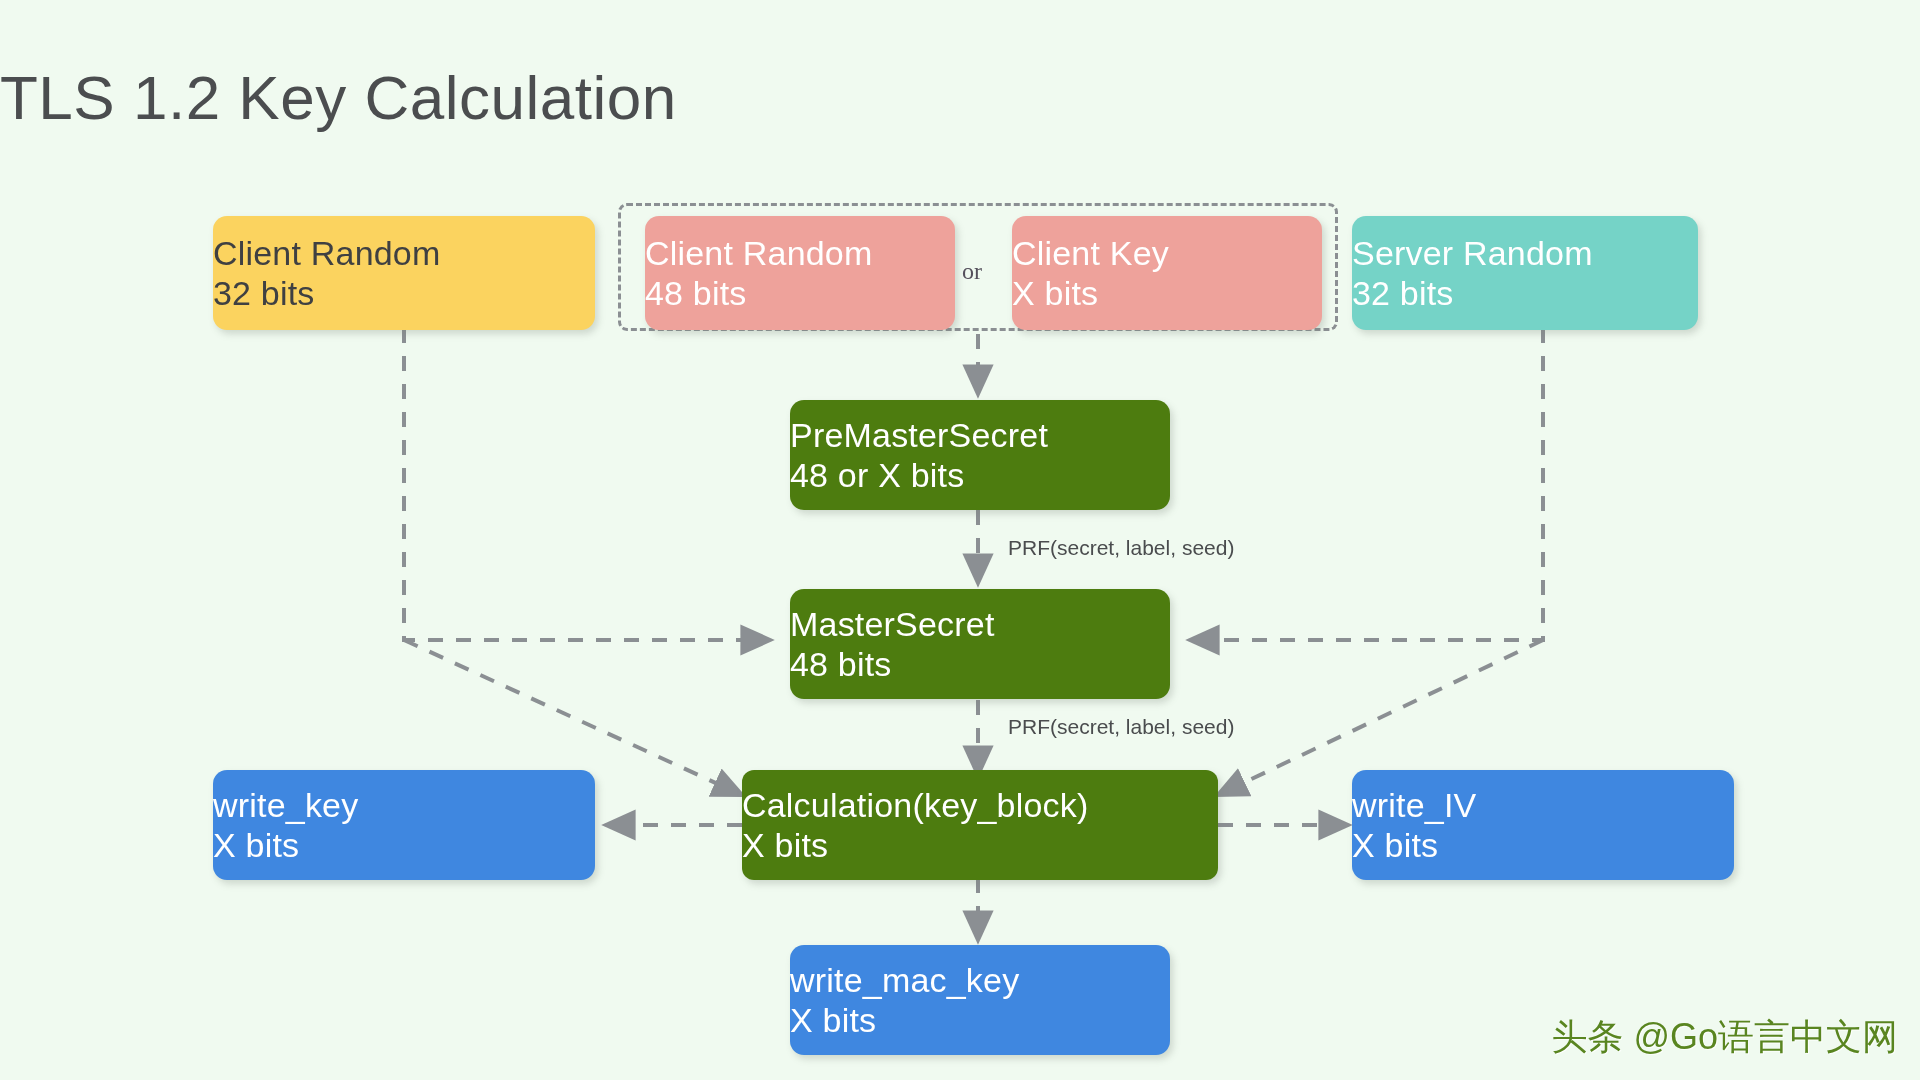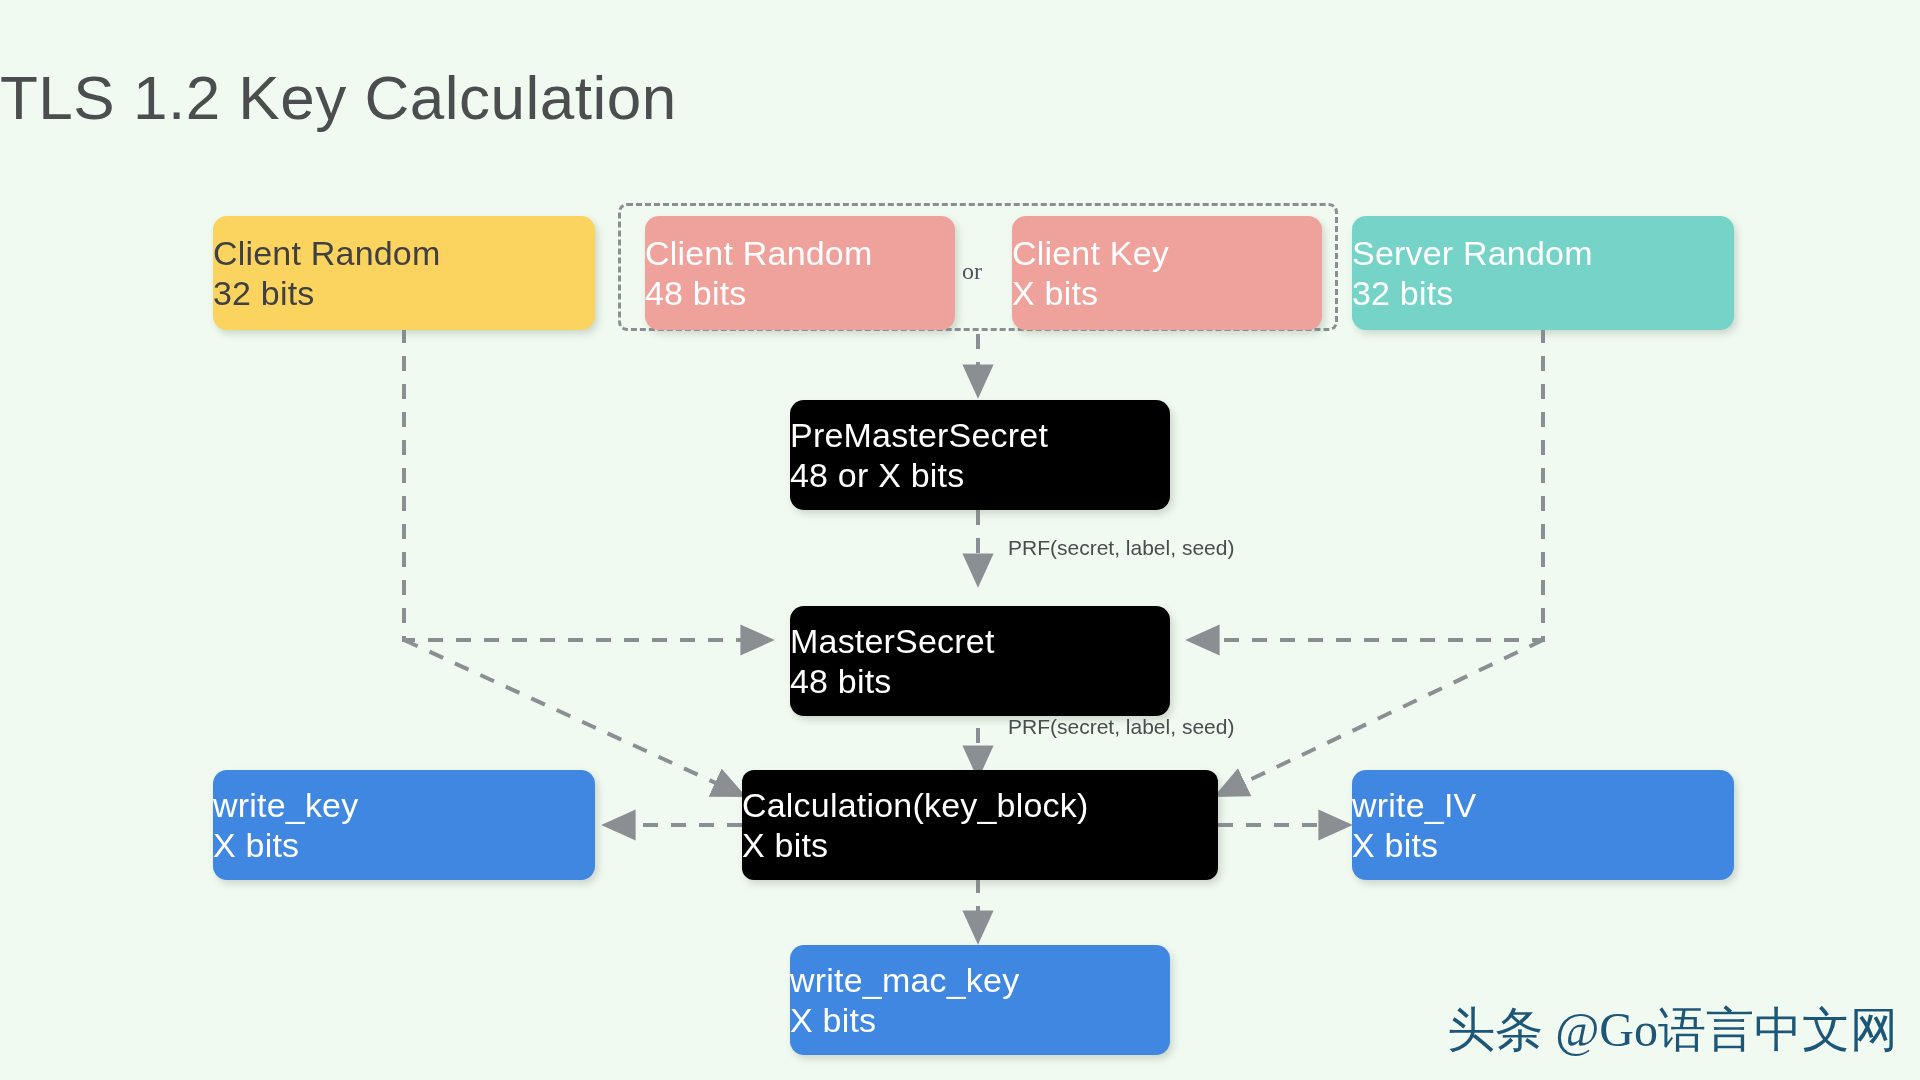--- a/index.html
+++ b/index.html
@@ -25,21 +25,21 @@
     text-align:center;
     box-shadow:3px 4px 7px rgba(120,130,120,0.28);
     letter-spacing:0.2px;
   }
   .node .l1 { display:block; }
   .node .l2 { display:block; }
 
   .n-yellow { background:#fbd35f; color:#3f4042; }
   .n-pink   { background:#eea29b; color:#ffffff; }
   .n-teal   { background:#75d3c7; color:#ffffff; }
-  .n-gray   { background:#000000; color:#ffffff; }
+  .n-gray   { background:#4d7c0f; color:#ffffff; }
   .n-blue   { background:#3f87e0; color:#ffffff; }
 
   .f34 { font-size:34px; }
 
   #page-title {
     position:absolute;
     left:0; top:62px; width:1920px;
     font-size:62px;
     font-weight:400;
     color:#4b4d4f;
@@ -63,24 +63,24 @@
     position:absolute;
     font-size:21px;
     color:#4a4c4e;
     white-space:nowrap;
   }
 
   #watermark {
     position:absolute;
     right:22px;
     bottom:18px;
-    font-size:48px;
-    color:#0c4a6e;
+    font-size:36px;
+    color:#4d7c0f;
     opacity:0.92;
-    font-family:Liberation Serif, serif;
+    font-family:Liberation Sans, sans-serif;
     text-shadow:1px 1px 0 rgba(255,255,255,0.85);
     white-space:nowrap;
   }
 </style>
 </head>
 <body>
 
 <div id="stage">
 
   <div id="page-title">TLS 1.2 Key Calculation</div>
@@ -127,33 +127,33 @@
     <span class="l2">48 bits</span>
   </div>
 
   <div id="or-label" style="left:962px; top:258px;">or</div>
 
   <div class="node n-pink f34" style="left:1012px; top:216px; width:310px; height:114px;">
     <span class="l1">Client Key</span>
     <span class="l2">X bits</span>
   </div>
 
-  <div class="node n-teal f34" style="left:1352px; top:216px; width:382px; height:114px;">
+  <div class="node n-teal f34" style="left:1352px; top:216px; width:346px; height:114px;">
     <span class="l1">Server Random</span>
     <span class="l2">32 bits</span>
   </div>
 
   <div class="node n-gray f34" style="left:790px; top:400px; width:380px; height:110px;">
     <span class="l1">PreMasterSecret</span>
     <span class="l2">48 or X bits</span>
   </div>
 
   <div class="edge-label" style="left:1008px; top:536px;">PRF(secret, label, seed)</div>
 
-  <div class="node n-gray f34" style="left:790px; top:606px; width:380px; height:110px;">
+  <div class="node n-gray f34" style="left:790px; top:589px; width:380px; height:110px;">
     <span class="l1">MasterSecret</span>
     <span class="l2">48 bits</span>
   </div>
 
   <div class="edge-label" style="left:1008px; top:715px;">PRF(secret, label, seed)</div>
 
   <div class="node n-blue f34" style="left:213px; top:770px; width:382px; height:110px;">
     <span class="l1">write_key</span>
     <span class="l2">X bits</span>
   </div>

